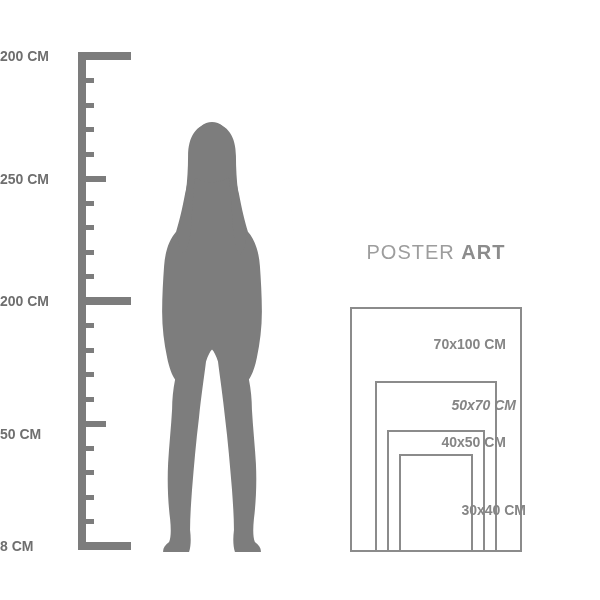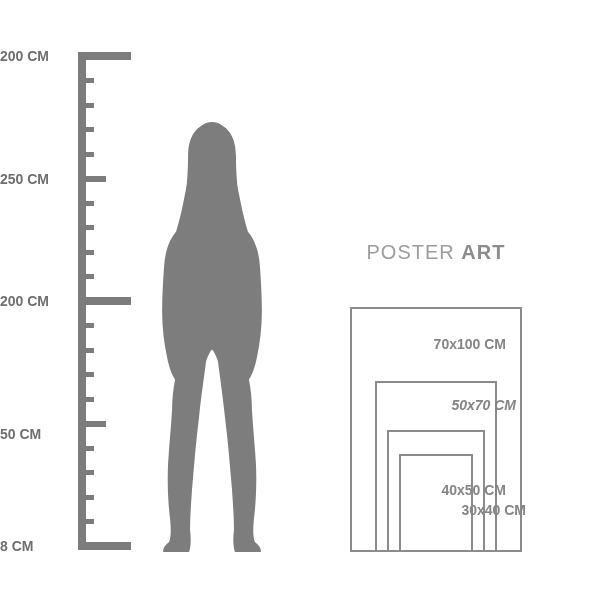--- a/index.html
+++ b/index.html
@@ -100,18 +100,18 @@
     <span> </span>
     <span class="bold">ART</span>
   </div>
 
   <div id="size-diagram">
       <div class="size-rect" style="left: 350.25px; top: 307px; width: 171.5px; height: 245px;"></div>
       <div class="size-label" style="left: 366px; top: 334.75px;">70x100 CM</div>
       <div class="size-rect" style="left: 374.75px; top: 380.5px; width: 122.5px; height: 171.5px;"></div>
       <div class="size-label" style="left: 376px; top: 396px; font-style: italic;">50x70 CM</div>
       <div class="size-rect" style="left: 387px; top: 429.5px; width: 98px; height: 122.5px;"></div>
-      <div class="size-label" style="left: 366px; top: 432.75px; margin-top: 48px;">40x50 CM</div>
+      <div class="size-label" style="left: 366px; top: 432.75px;">40x50 CM</div>
       <div class="size-rect" style="left: 399.25px; top: 454px; width: 73.5px; height: 98px;"></div>
       <div class="size-label" style="left: 386px; top: 500.86px;">30x40 CM</div>
     </div>
 
 </div>
 
 </body></html>

